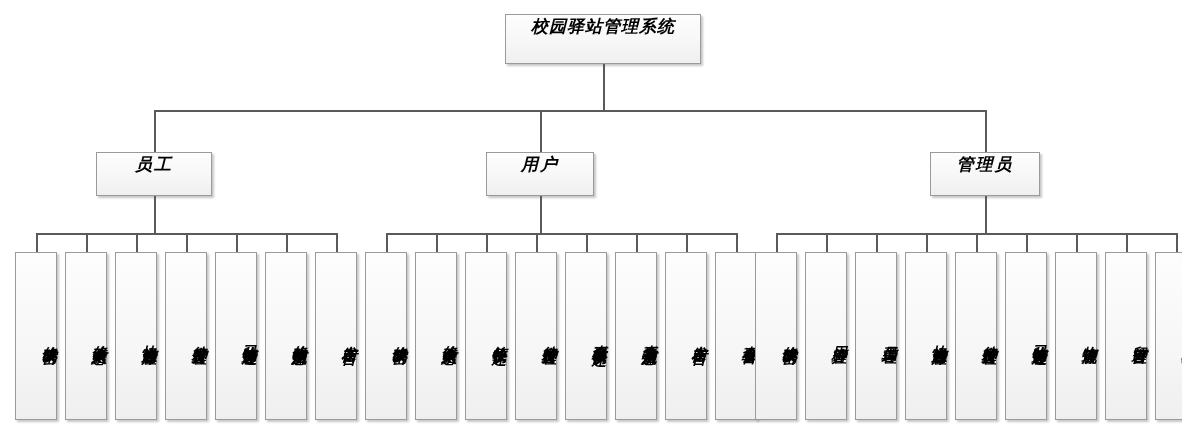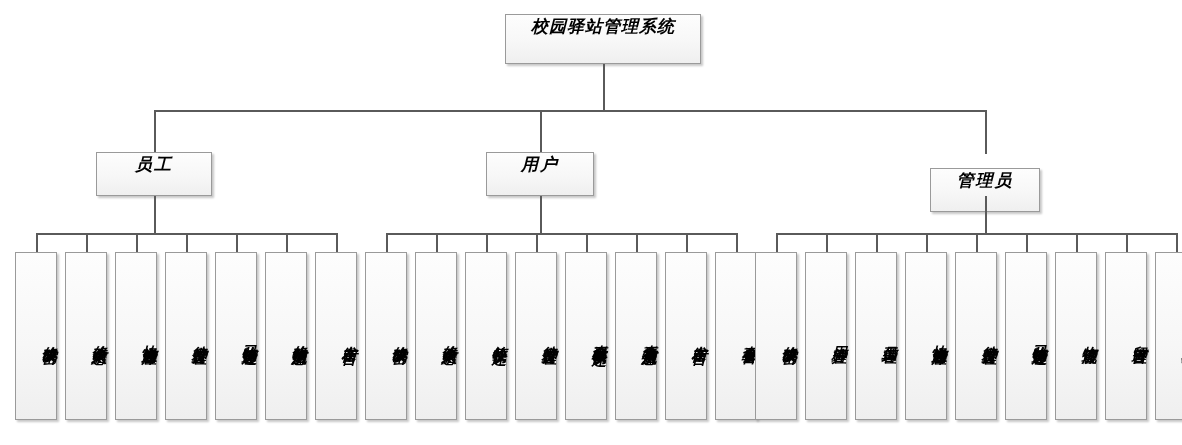--- a/index.html
+++ b/index.html
@@ -133,21 +133,21 @@
     </div>
     <div class="line vline" style="left: 686px; top: 233px; height: 21px;"></div>
     <div class="node node-leaf" style="left: 665px; top: 252px; width: 42px; height: 168px;">
       <span class="leaf-text">发布留言</span>
     </div>
     <div class="line vline" style="left: 736px; top: 233px; height: 21px;"></div>
     <div class="node node-leaf" style="left: 715px; top: 252px; width: 42px; height: 168px;">
       <span class="leaf-text">查看公告</span>
     </div>
     <div class="line vline" style="left: 985px; top: 110px; height: 44px;"></div>
-    <div class="node node-role" style="left: 930px; top: 168px; width: 110px; height: 44px;">
+    <div class="node node-role" style="left: 930px; top: 152px; width: 110px; height: 44px;">
       <span>管理员</span>
     </div>
     <div class="line vline" style="left: 985px; top: 196px; height: 39px;"></div>
     <div class="line hline" style="left: 776px; top: 233px; width: 400px;"></div>
     <div class="line vline" style="left: 776px; top: 233px; height: 21px;"></div>
     <div class="node node-leaf" style="left: 755px; top: 252px; width: 42px; height: 168px;">
       <span class="leaf-text">修改密码</span>
     </div>
     <div class="line vline" style="left: 826px; top: 233px; height: 21px;"></div>
     <div class="node node-leaf" style="left: 805px; top: 252px; width: 42px; height: 168px;">

